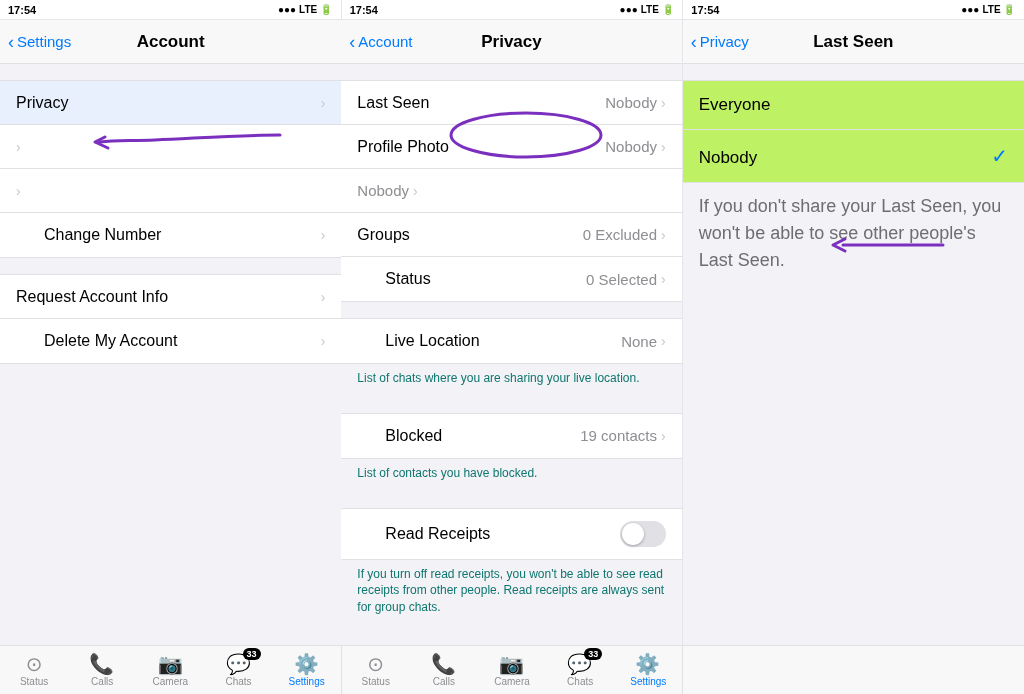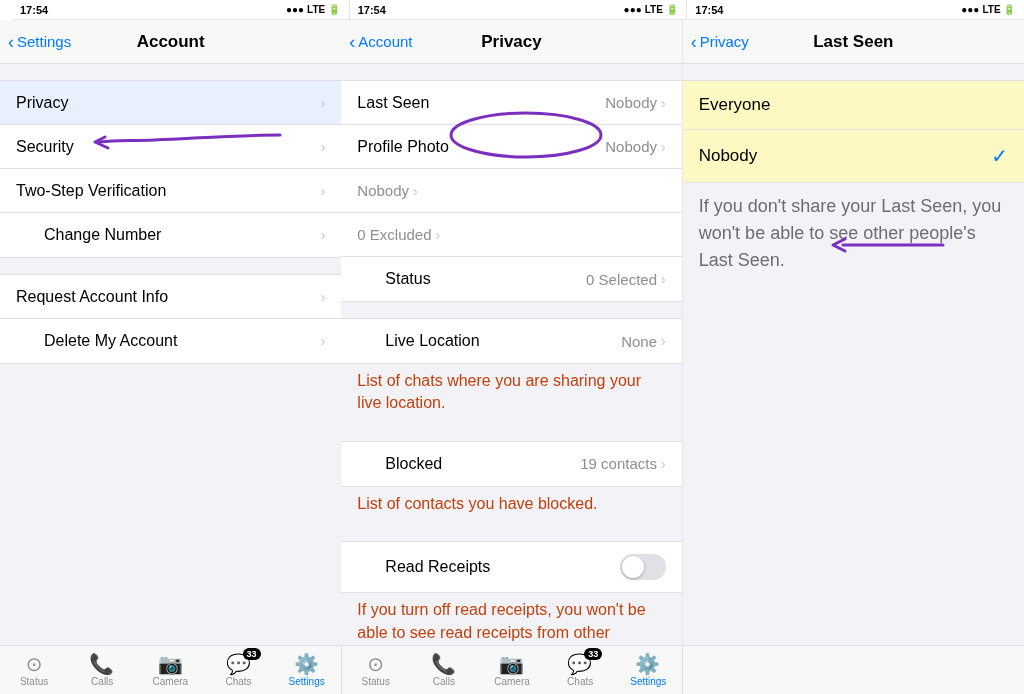--- a/index.html
+++ b/index.html
@@ -11,21 +11,20 @@
       overflow: hidden;
       display: flex;
       flex-direction: column;
     }
 
     
     .status-bars {
       display: flex;
       height: 20px;
       background: #fff;
-      padding-left: 12px;
     }
     .status-bar {
       flex: 1;
       display: flex;
       align-items: center;
       justify-content: space-between;
       padding: 2px 8px;
       font-size: 11px;
       font-weight: 600;
       background: #fff;
@@ -121,22 +120,22 @@
       color: #8e8e93;
       margin-right: 4px;
     }
     .chevron-right {
       color: #c7c7cc;
       font-size: 14px;
     }
 
     
     .helper-text {
-      font-size: 16px;
-      color: #c2410c;
+      font-size: 12px;
+      color: #0f766e;
       padding: 6px 16px 10px 16px;
       line-height: 1.4;
     }
 
     
     .toggle {
       width: 46px;
       height: 26px;
       border-radius: 13px;
       background: #e0e0e5;
@@ -152,23 +151,23 @@
       position: absolute;
       top: 2px;
       left: 2px;
       box-shadow: 0 1px 3px rgba(0,0,0,0.3);
       transition: left 0.2s;
     }
 
     
     .option-item {
       display: flex;
-      align-items: center;
+      align-items: flex-end;
       padding: 14px 16px;
-      background: #fef9c3;
+      background: #bef264;
       border-bottom: 1px solid #e0e0e5;
       min-height: 48px;
     }
     .option-item:last-child { border-bottom: none; }
     .option-label {
       flex: 1;
       font-size: 17px;
       color: #000;
     }
     .checkmark {
@@ -291,25 +290,23 @@
         <span class="nav-title">Account</span>
       </div>
       <div class="panel-content">
         <div class="section-group">
           <div class="list-card">
             <div class="list-item" style="background:#e8f0fe;">
               <span class="list-item-text">Privacy</span>
               <span class="chevron-right">›</span>
             </div>
             <div class="list-item">
-              <span class="list-item-text">Security</span>
-              <span class="chevron-right">›</span>
-            </div>
-            <div class="list-item">
-              <span class="list-item-text">Two-Step Verification</span>
+              <span class="chevron-right">›</span>
+            </div>
+            <div class="list-item">
               <span class="chevron-right">›</span>
             </div>
             <div class="list-item">
               <span class="list-item-text">Change Number</span>
               <span class="chevron-right">›</span>
             </div>
           </div>
         </div>
         <div class="section-group">
           <div class="list-card">
@@ -353,20 +350,21 @@
             <div class="list-item">
               <span class="list-item-text">Profile Photo</span>
               <span class="list-item-value">Nobody</span>
               <span class="chevron-right">›</span>
             </div>
             <div class="list-item">
               <span class="list-item-value">Nobody</span>
               <span class="chevron-right">›</span>
             </div>
             <div class="list-item">
+              <span class="list-item-text">Groups</span>
               <span class="list-item-value">0 Excluded</span>
               <span class="chevron-right">›</span>
             </div>
             <div class="list-item">
               <span class="list-item-text">Status</span>
               <span class="list-item-value">0 Selected</span>
               <span class="chevron-right">›</span>
             </div>
           </div>
         </div>

